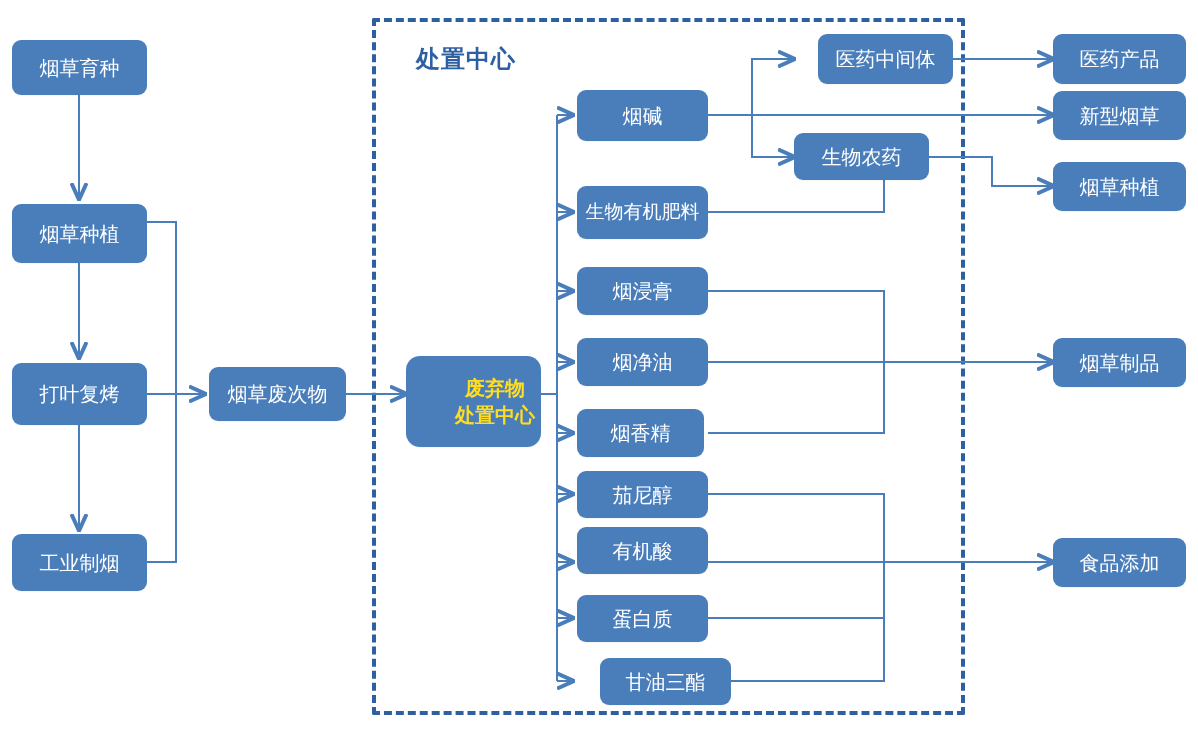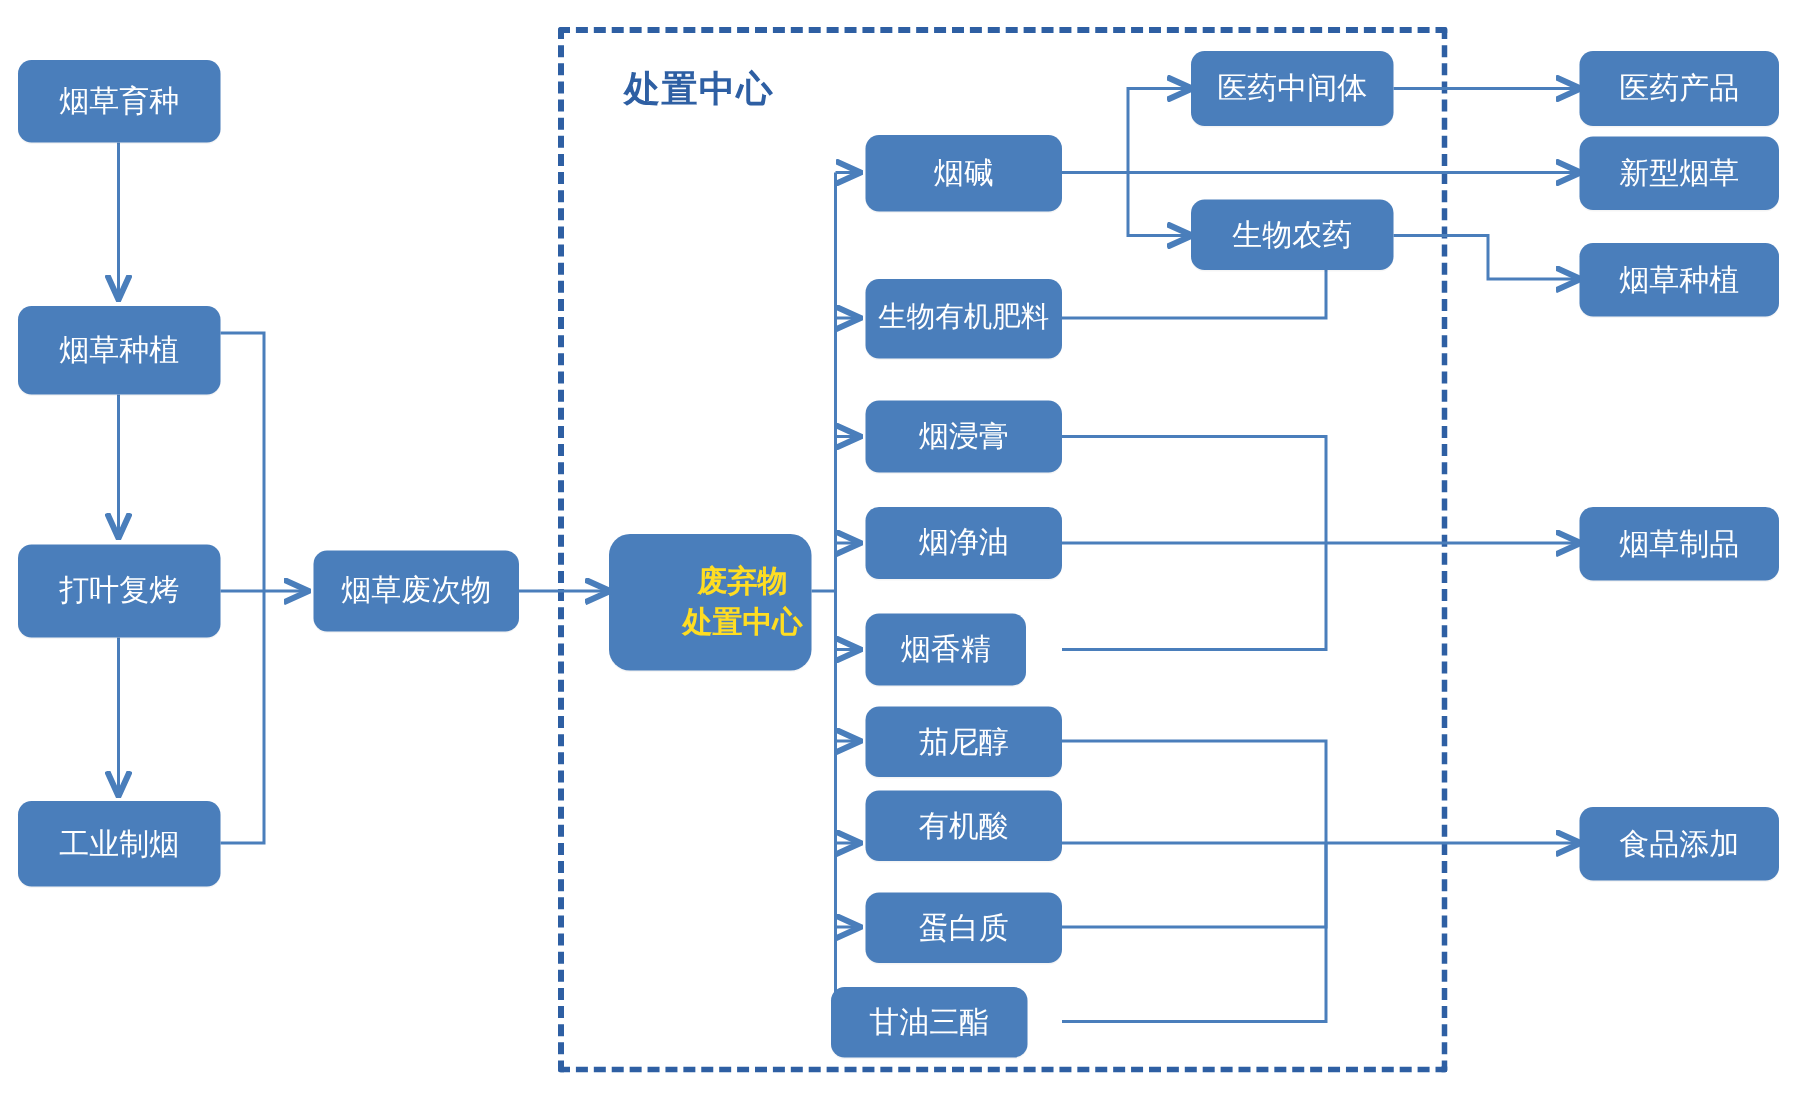--- a/index.html
+++ b/index.html
@@ -133,27 +133,27 @@
 
   <div class="node center" style="left:406px;top:356px;width:135px;height:91px;flex-direction:column;">
     <span>废弃物</span>
     <span>处置中心</span>
   </div>
 
   <div class="node" style="left:577px;top:90px;width:131px;height:51px;">烟碱</div>
   <div class="node small" style="left:577px;top:186px;width:131px;height:53px;">生物有机肥料</div>
   <div class="node" style="left:577px;top:267px;width:131px;height:48px;">烟浸膏</div>
   <div class="node" style="left:577px;top:338px;width:131px;height:48px;">烟净油</div>
-  <div class="node" style="left:577px;top:409px;width:107px;height:48px;">烟香精</div>
+  <div class="node" style="left:577px;top:409px;width:127px;height:48px;">烟香精</div>
   <div class="node" style="left:577px;top:471px;width:131px;height:47px;">茄尼醇</div>
   <div class="node" style="left:577px;top:527px;width:131px;height:47px;">有机酸</div>
   <div class="node" style="left:577px;top:595px;width:131px;height:47px;">蛋白质</div>
-  <div class="node" style="left:554px;top:658px;width:131px;height:47px;">甘油三酯</div>
+  <div class="node" style="left:600px;top:658px;width:131px;height:47px;">甘油三酯</div>
 
-  <div class="node" style="left:794px;top:34px;width:135px;height:50px;">医药中间体</div>
+  <div class="node" style="left:818px;top:34px;width:135px;height:50px;">医药中间体</div>
   <div class="node" style="left:794px;top:133px;width:135px;height:47px;">生物农药</div>
 
   <div class="node" style="left:1053px;top:34px;width:133px;height:50px;">医药产品</div>
   <div class="node" style="left:1053px;top:91px;width:133px;height:49px;">新型烟草</div>
   <div class="node" style="left:1053px;top:162px;width:133px;height:49px;">烟草种植</div>
   <div class="node" style="left:1053px;top:338px;width:133px;height:49px;">烟草制品</div>
   <div class="node" style="left:1053px;top:538px;width:133px;height:49px;">食品添加</div>
 
 </div>
 

